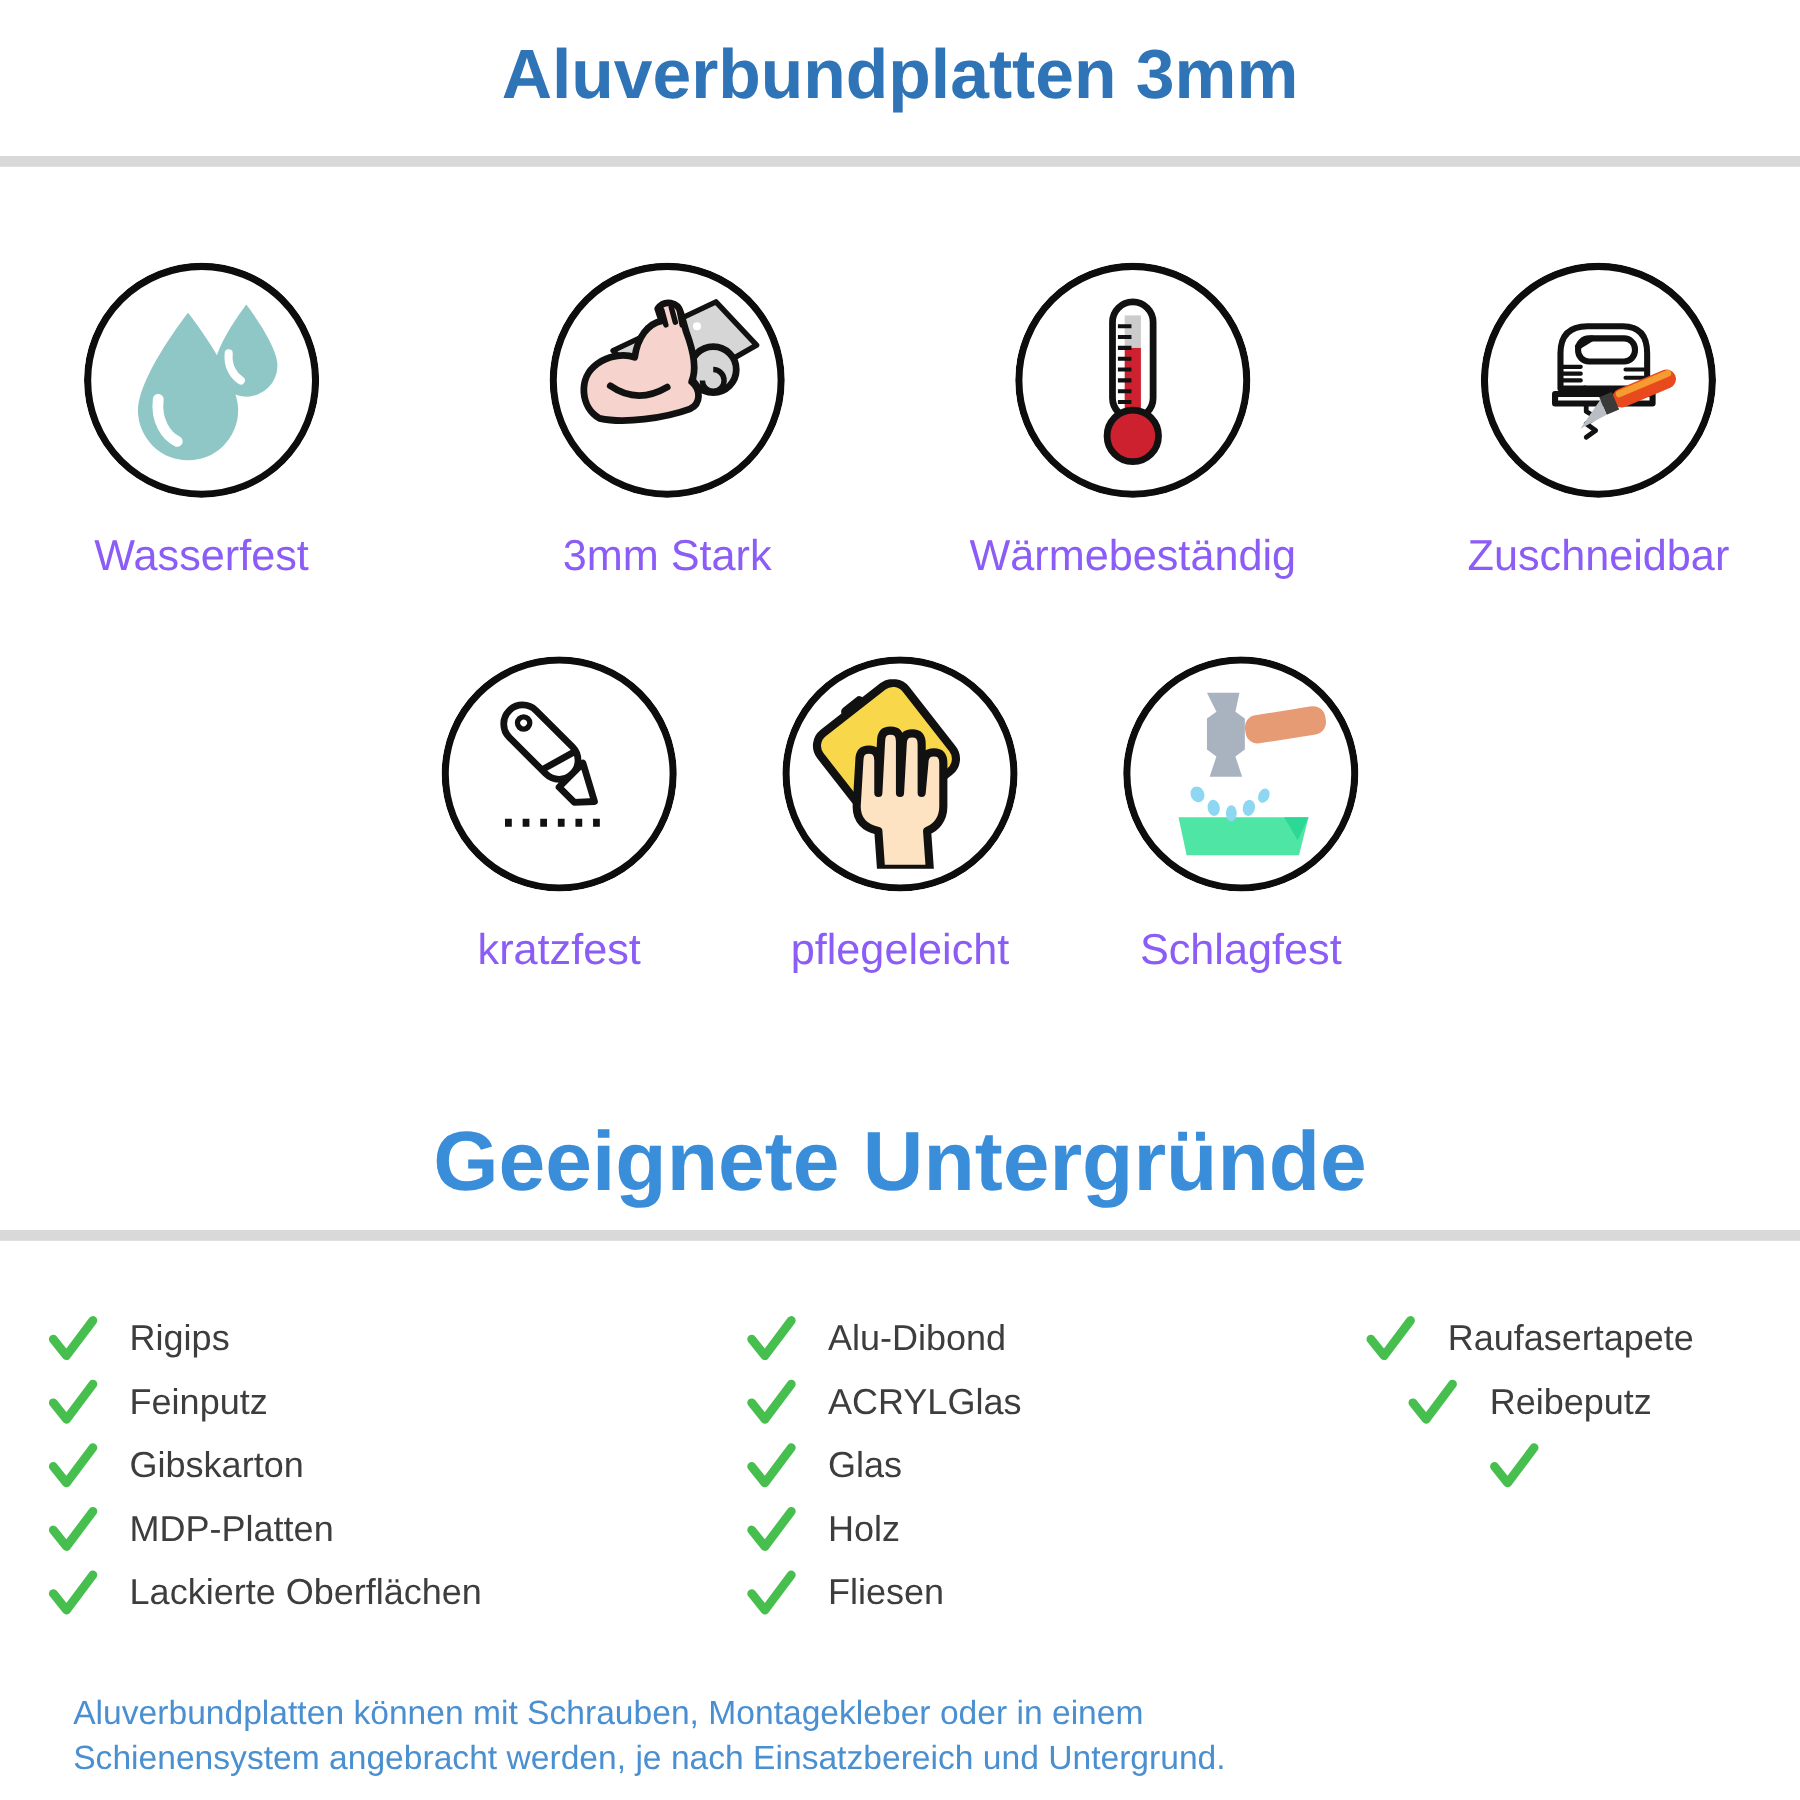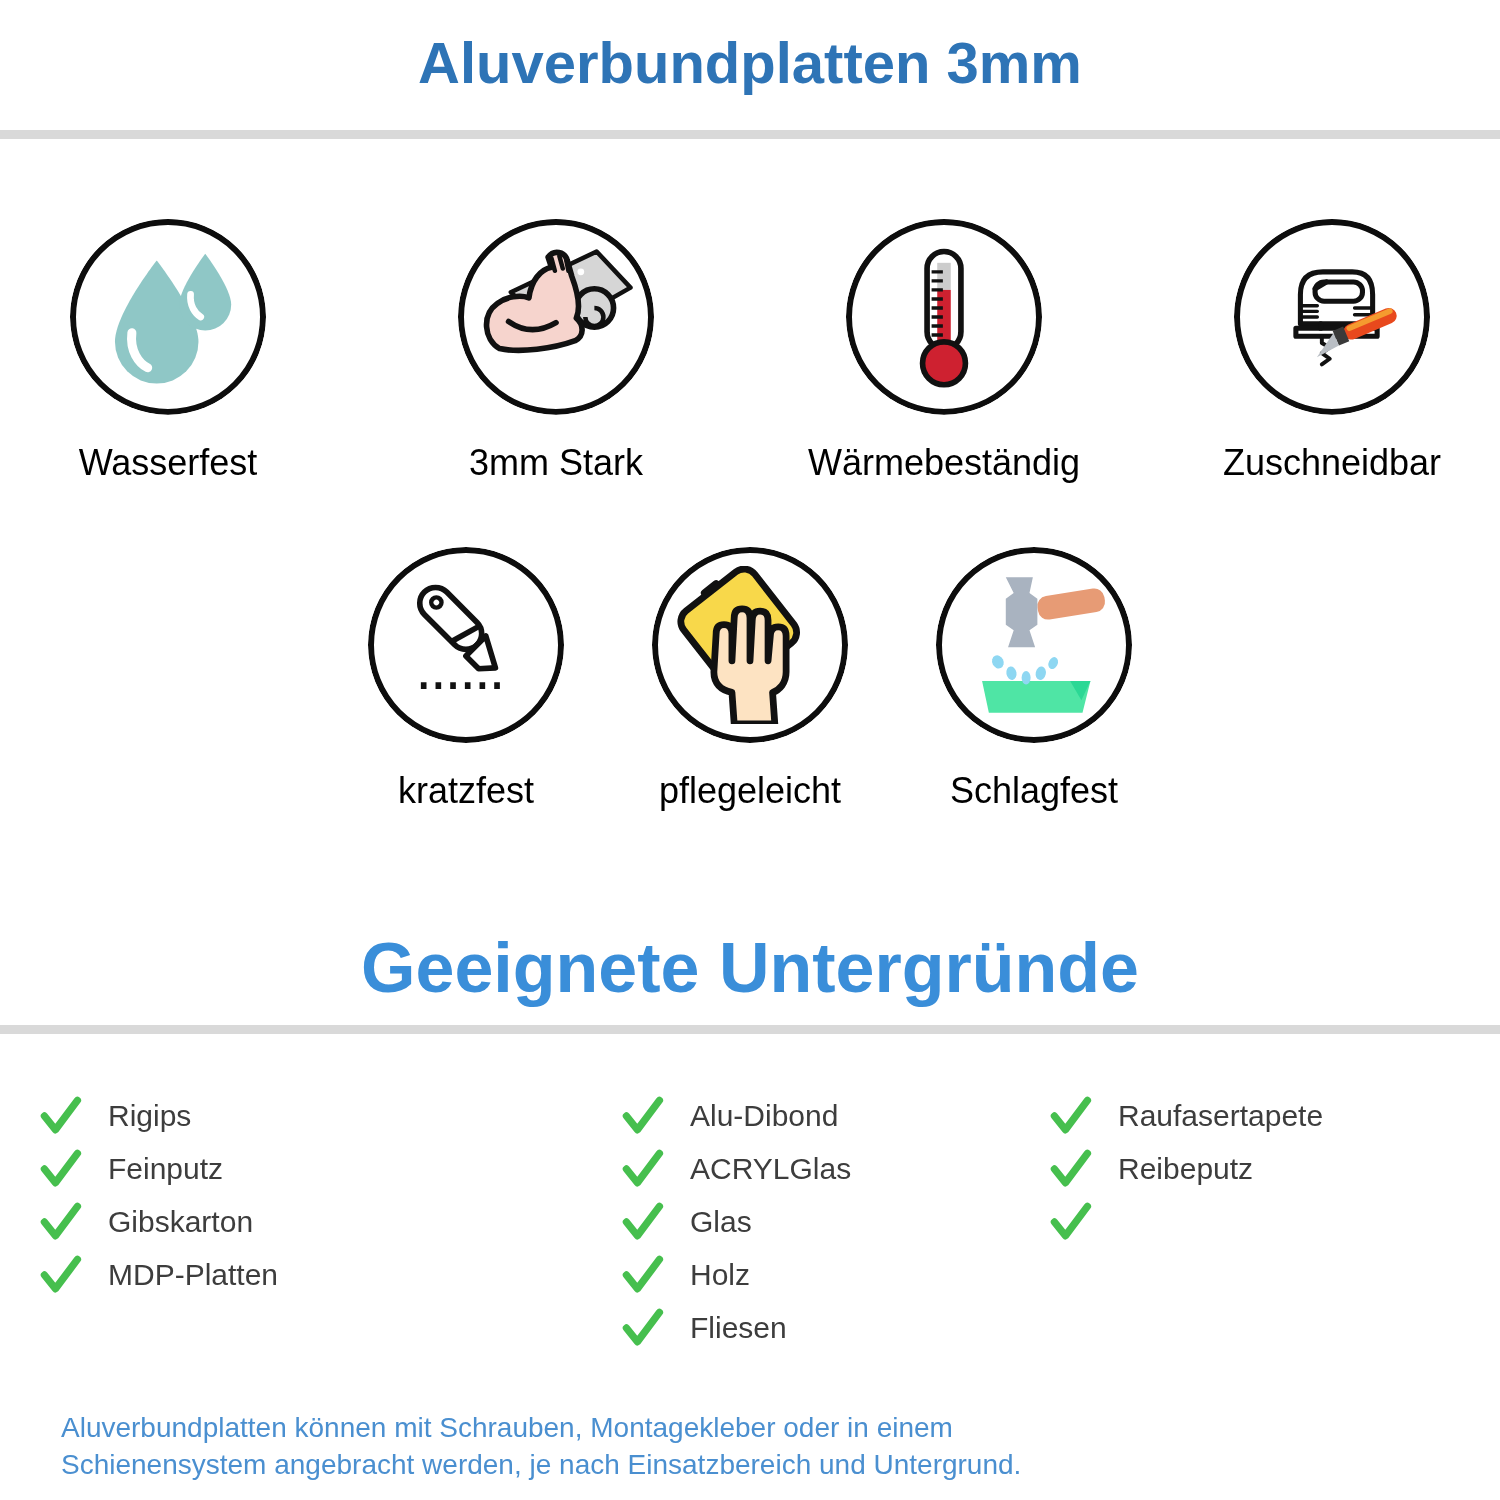--- a/index.html
+++ b/index.html
@@ -13,28 +13,28 @@
 
   .features-row { display:flex; }
   .row1 { justify-content:space-between; padding:0 70px; margin-top:80px; }
   .row2 { justify-content:center; gap:88px; margin-top:63px; }
   .feature { display:flex; flex-direction:column; align-items:center; width:196px; }
   .circle { width:196px; height:196px; border:6px solid #0d0d0d; border-radius:50%;
     background:#fff; display:flex; align-items:center; justify-content:center;
     clip-path:circle(50%); flex:none; }
   .circle svg { width:158px; height:158px; }
   .feature-label { margin-top:26px; font-size:36px; font-weight:500;
-    color:#000000; white-space:nowrap; line-height:1.2; }
+    color:#8b5cf6; white-space:nowrap; line-height:1.2; }
 
   .section-title { margin-top:116px; text-align:center; font-size:70px;
     font-weight:600; color:#3a8ed9; line-height:1.15; }
 
   .substrates { display:flex; margin-top:56px; padding-left:38px; }
   .sub-col { display:flex; flex-direction:column; }
-  .col1 { width:582px; } .col2 { width:428px; } .col3 { flex:1; }
+  .col1 { width:582px; } .col2 { width:428px; } .col3 { flex:1;align-items:center; }
   .sub-item { display:flex; align-items:center; height:53px; }
   .check { width:44px; height:44px; margin-right:26px; flex:none; }
   .sub-label { font-size:30px; font-weight:500; color:#3d3d3d; white-space:nowrap; }
 
   .footer { margin-top:54px; padding-left:61px; font-size:28px; font-weight:500;
     color:#4a8fd0; line-height:1.35; }
   .footer div { white-space:nowrap; }
 </style>
 </head>
 <body>
@@ -189,20 +189,26 @@
             <path d="M7 24 L19 39 L43 7" stroke="#46bf4e" stroke-width="8" fill="none" stroke-linecap="round" stroke-linejoin="round"></path>
           </svg>
         <span class="sub-label">Gibskarton</span>
       </div>
       <div class="sub-item">
         <svg class="check" viewBox="0 0 48 48">
             <path d="M7 24 L19 39 L43 7" stroke="#46bf4e" stroke-width="8" fill="none" stroke-linecap="round" stroke-linejoin="round"></path>
           </svg>
         <span class="sub-label">MDP-Platten</span>
       </div>
+      <div class="sub-item">
+        <svg class="check" viewBox="0 0 48 48">
+            <path d="M7 24 L19 39 L43 7" stroke="#46bf4e" stroke-width="8" fill="none" stroke-linecap="round" stroke-linejoin="round"></path>
+          </svg>
+        <span class="sub-label">Lackierte Oberflächen</span>
+      </div>
     </div>
 
     <div class="sub-col col2">
       <div class="sub-item">
         <svg class="check" viewBox="0 0 48 48">
             <path d="M7 24 L19 39 L43 7" stroke="#46bf4e" stroke-width="8" fill="none" stroke-linecap="round" stroke-linejoin="round"></path>
           </svg>
         <span class="sub-label">Alu-Dibond</span>
       </div>
       <div class="sub-item">

